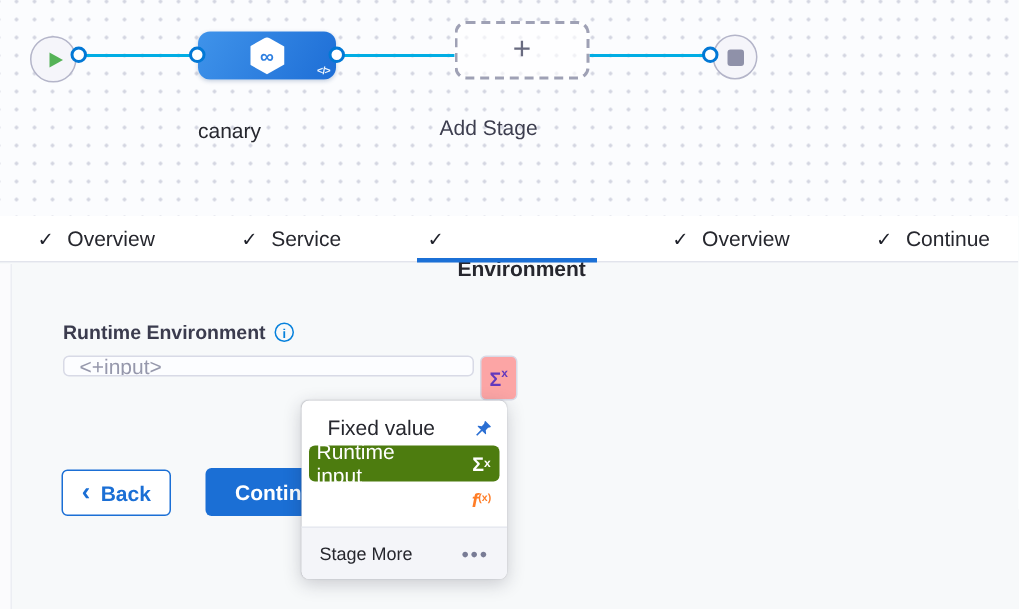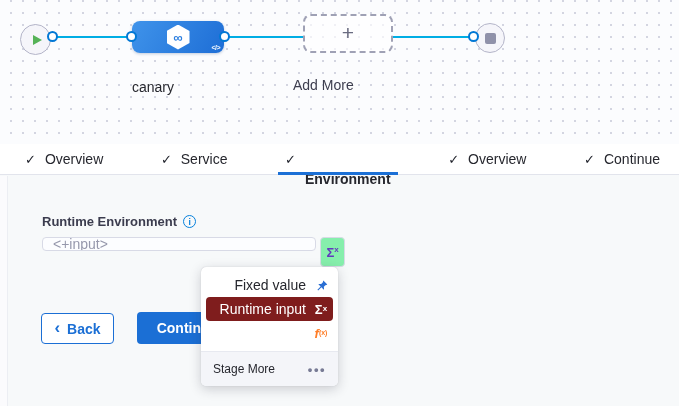--- a/index.html
+++ b/index.html
@@ -55,40 +55,40 @@
     border-right:1px solid #eceef3;}
   .spec-label{position:absolute;left:42px;top:214px;font-size:13px;font-weight:700;color:#3b3c4e;
     display:flex;align-items:center;gap:6px;}
   .info{width:13px;height:13px;box-sizing:border-box;border:1.4px solid #0681dc;border-radius:50%;
     color:#0681dc;font-size:8.5px;font-weight:700;display:flex;align-items:center;justify-content:center;cursor:pointer;}
   .env-input{position:absolute;left:42px;top:237px;width:274px;height:14px;box-sizing:border-box;
     border:1px solid #d8dae6;border-radius:4px;background:#fcfdff;padding:0 10px;font-size:14px;
     color:#26272e;font-family:inherit;outline:none;}
   .env-input::placeholder{color:#9698ac;}
   .sigma-btn{position:absolute;left:320px;top:237px;width:25px;height:30px;box-sizing:border-box;
-    border:1px solid #d8dae6;border-radius:4px;background:#86efac;display:flex;align-items:center;
+    border:1px solid #d8dae6;border-radius:4px;background:#fca5a5;display:flex;align-items:center;
     justify-content:center;color:#6239bd;cursor:pointer;}
   .sigma-base{font-size:13px;font-weight:700;}
   .sup{font-size:8px;font-weight:700;vertical-align:super;line-height:0;}
   .back-btn{position:absolute;left:41px;top:313px;width:73px;height:31px;box-sizing:border-box;
     border:1.4px solid #1b6fd5;border-radius:4px;background:#fff;color:#1b6fd5;font-weight:700;
     font-size:14px;display:flex;align-items:center;justify-content:center;gap:7px;cursor:pointer;
     font-family:inherit;}
   .back-chev{font-size:17px;line-height:1;font-weight:700;margin-top:-2px;}
   .continue-btn{position:absolute;left:137px;top:312px;width:100px;height:32px;border:none;border-radius:4px;
     background:#1b6fd5;color:#fff;font-weight:700;font-size:14px;display:flex;align-items:center;
     justify-content:center;cursor:pointer;z-index:3;font-family:inherit;}
 
   
   .dropdown{position:absolute;left:201px;top:267px;width:137px;background:#fff;border-radius:5px;
     box-shadow:0 3px 12px rgba(40,41,61,.22),0 0 1px rgba(40,41,61,.25);z-index:6;overflow:hidden;}
   .dd-menu{padding:6px 5px;}
-  .dd-item{display:flex;align-items:center;justify-content:flex-end;gap:8px;height:24px;
+  .dd-item{display:flex;align-items:center;justify-content:flex-end;gap:24px;height:24px;
     padding:0 5px;border-radius:4px;font-size:14px;color:#26272e;cursor:pointer;}
-  .dd-item.selected{background:#7f1d1d;color:#fff;}
+  .dd-item.selected{background:#4d7c0f;color:#fff;}
   .dd-item.selected .sigma-base{font-weight:700;}
   .icon-slot{display:flex;align-items:center;justify-content:center;min-width:14px;}
   .fx{color:#ff7d27;font-size:13px;font-style:italic;font-weight:700;white-space:nowrap;}
   .fx .sub{font-size:7px;font-style:normal;vertical-align:sub;line-height:0;}
   .dd-footer{background:#f4f5f9;border-top:1px solid #e7e9f0;height:34px;display:flex;
     align-items:center;justify-content:space-between;padding:0 12px;font-size:12px;color:#26272e;}
   .dots{color:#787b95;font-size:13px;letter-spacing:1.5px;cursor:pointer;font-weight:700;}
 </style>
 </head>
 <body>
@@ -117,21 +117,21 @@
     <div class="add-stage">
       <span class="plus">+</span>
     </div>
 
     <div class="port p4"></div>
     <div class="node-circle end">
       <div class="stop"></div>
     </div>
 
     <div class="node-label canary-label">canary</div>
-    <div class="node-label addstage-label">Add More</div>
+    <div class="node-label addstage-label">Add Stage</div>
   </div>
 
   <div class="tabbar">
     <div class="tab">
       <span class="check">✓</span>
       <span class="lbl">Overview</span>
     </div>
     <div class="tab">
       <span class="check">✓</span>
       <span class="lbl">Service</span>

